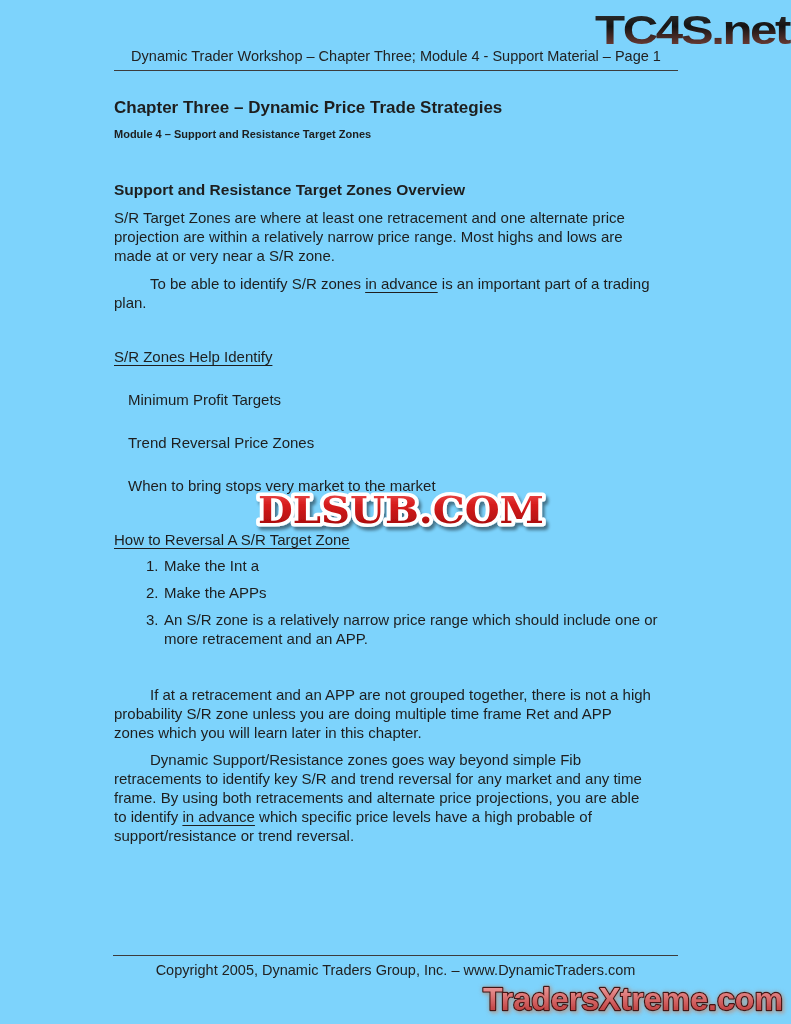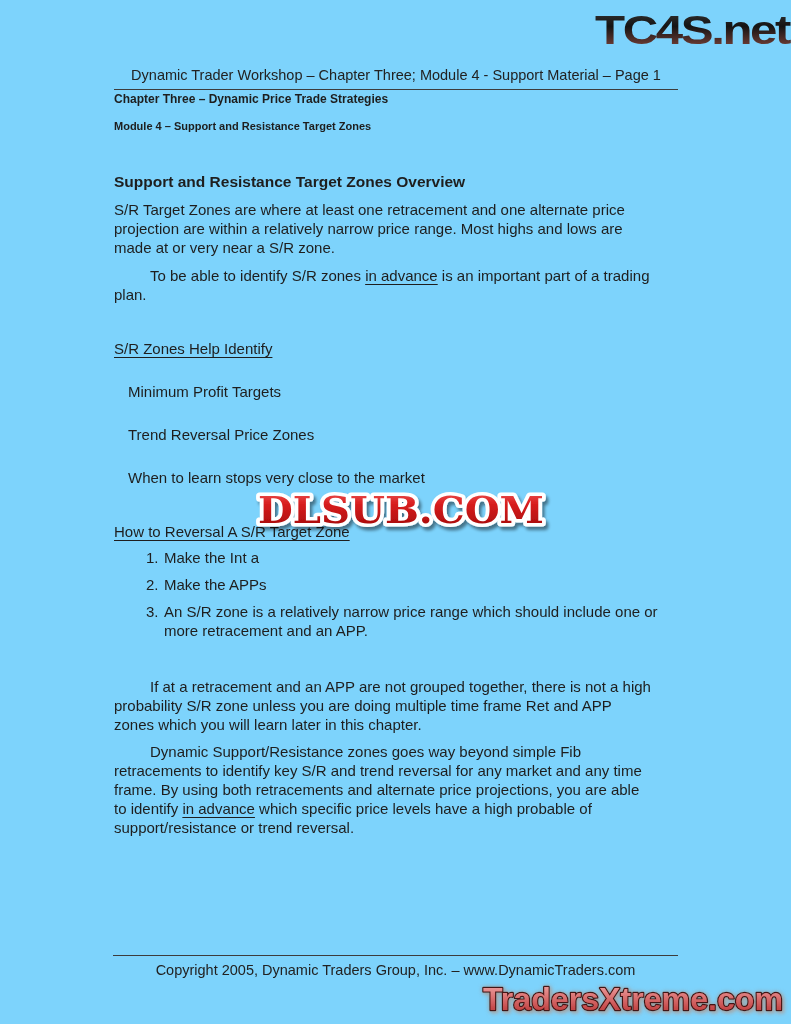--- a/index.html
+++ b/index.html
@@ -9,30 +9,30 @@
     background:#7dd3fc;
     font-family:"Liberation Sans", sans-serif;
     color:#1e1e1e;
     overflow:hidden;
   }
   .content {
     position:absolute; left:114px; top:0; width:564px;
     font-size:15px; line-height:19px;
   }
   .header-line {
-    padding-top:68px;
+    padding-top:49px;
     text-align:center;
     font-size:14.5px; line-height:15px;
     color:#222;
   }
   .rule {
     border:none; border-top:1.5px solid #3c3c3c;
     margin:6px 0 0 0;
   }
-  .title1 { font-weight:bold; font-size:12px; }
+  .title1 { margin-top:27px; font-weight:bold; font-size:17px; }
   .title2 { margin-top:8px;  font-weight:bold; font-size:11px; }
   .h-overview { margin-top:36px; font-weight:bold; font-size:15.5px; }
   .para { margin-top:9px; }
   .line { min-height:19px; }
   .ind { padding-left:36px; }
   .u { text-decoration:underline; text-underline-offset:3px;margin-top:17px; }
   .h-underlined {
     margin-top:35px;
     text-decoration:underline; text-underline-offset:3px;
   }
@@ -92,21 +92,21 @@
     </div>
 
     <div class="para">
       <div class="line ind"><span>To be able to identify S/R zones </span><span class="u">in advance</span><span> is an important part of a trading</span></div>
       <div class="line">plan.</div>
     </div>
 
     <div class="h-underlined">S/R Zones Help Identify</div>
     <div class="sub-item">Minimum Profit Targets</div>
     <div class="sub-item">Trend Reversal Price Zones</div>
-    <div class="sub-item">When to learn stops very close to the market</div>
+    <div class="sub-item">When to bring stops very market to the market</div>
 
     <div class="h-underlined">How to Reversal A S/R Target Zone</div>
 
     <div class="ol-wrap">
       <div class="ol-item">
         <span class="ol-num">1.</span>
         <span class="ol-text">Make the Int a</span>
       </div>
       <div class="ol-item">
         <span class="ol-num">2.</span>

